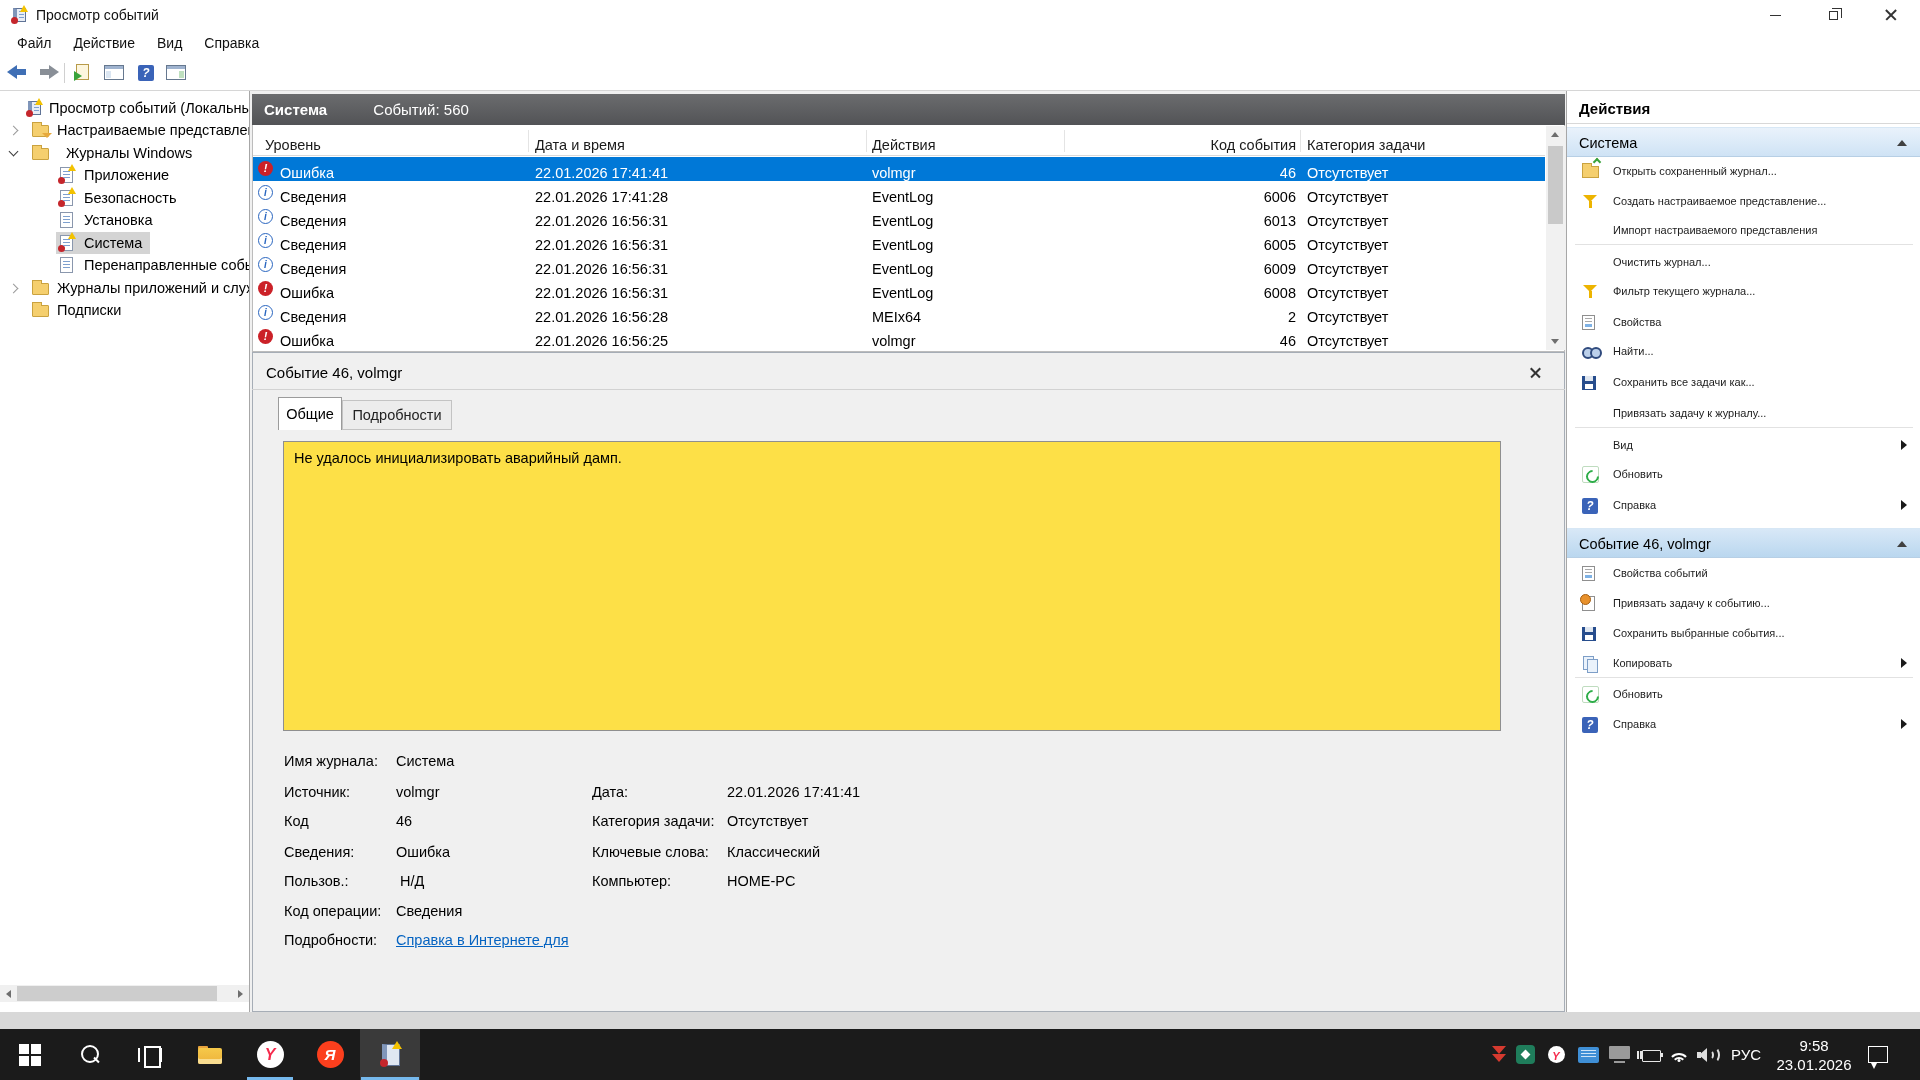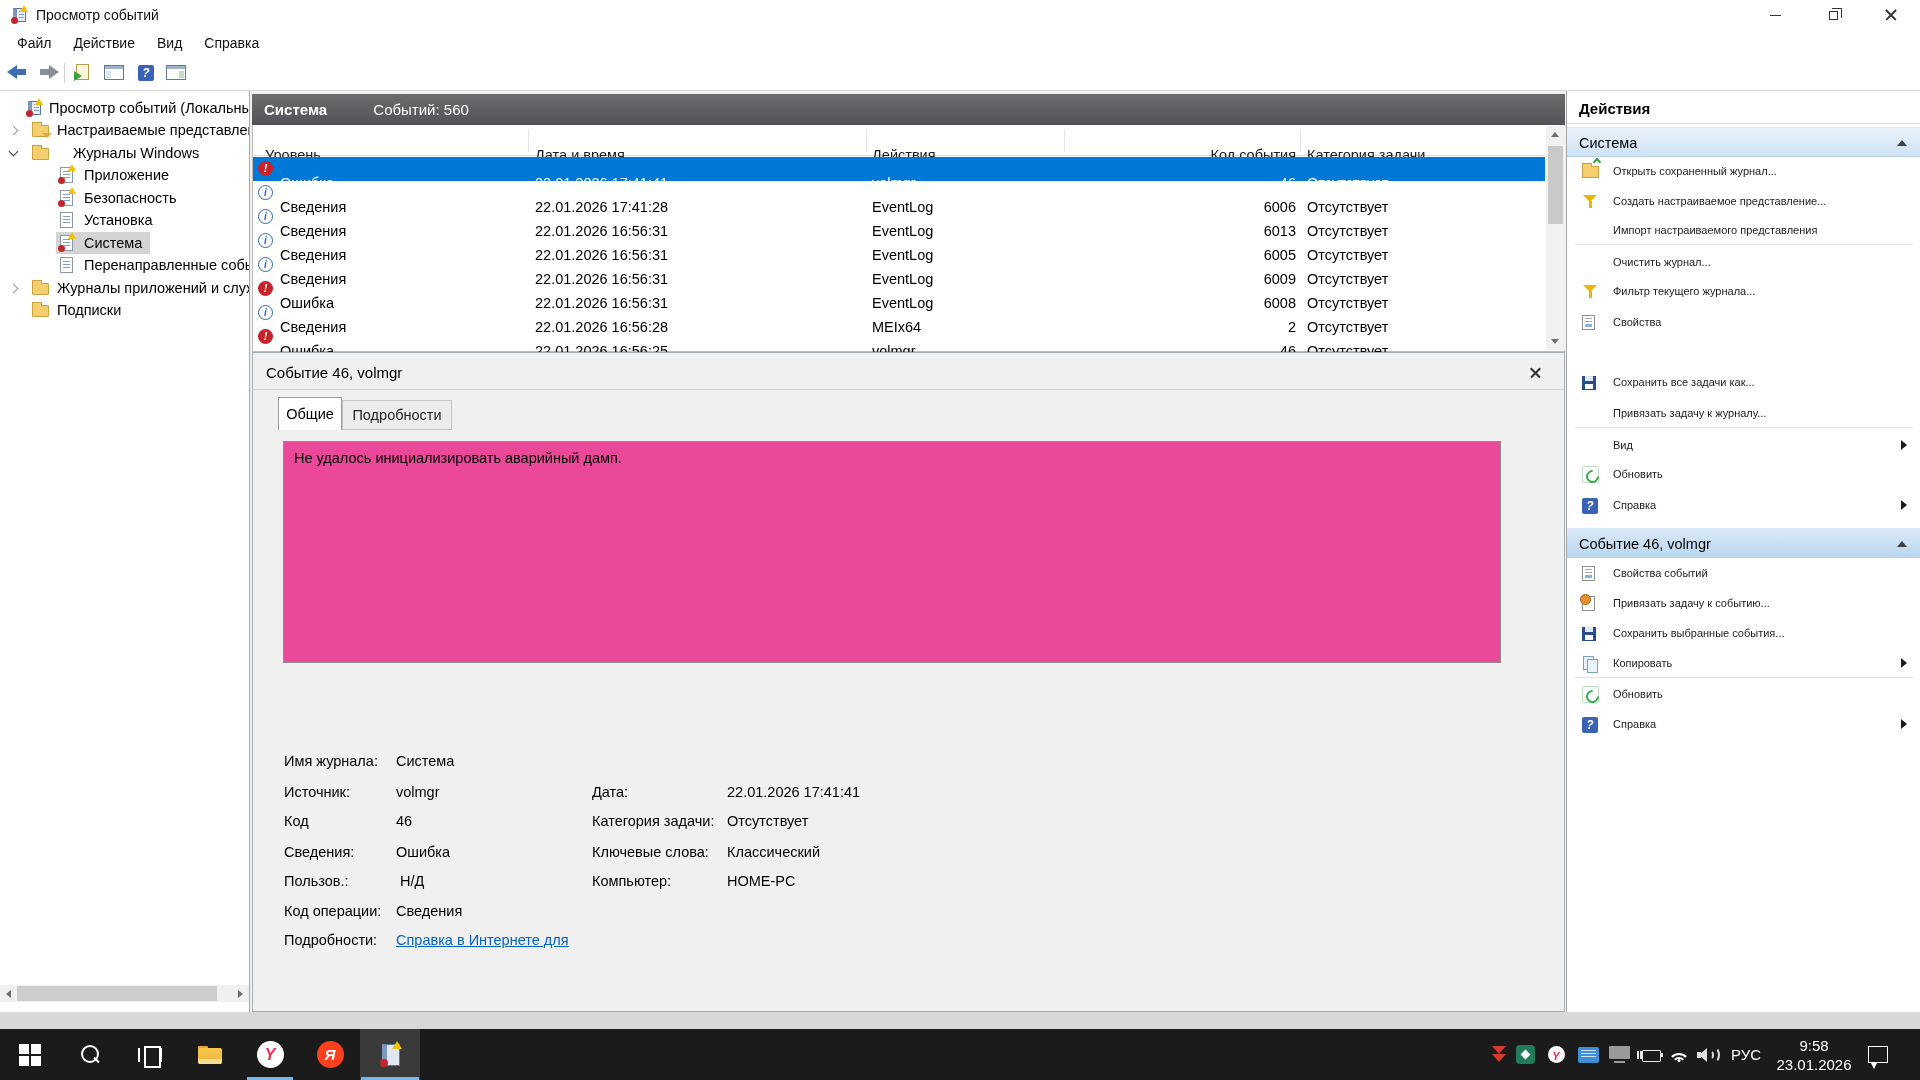--- a/index.html
+++ b/index.html
@@ -65,21 +65,21 @@
   .harrow.r::after{right:6px;border-top:4px solid transparent;border-bottom:4px solid transparent;border-left:5px solid #6e6e6e;}
   .hthumb{position:absolute;left:17px;top:1px;width:200px;height:15px;background:#cdcdcd;}
 
   
   .list-hdr{position:absolute;left:252px;top:94px;width:1313px;height:31px;background:linear-gradient(#6b6c6e,#525356);color:#fff;line-height:31px;font-size:15px;}
   .list-bg{position:absolute;left:252px;top:125px;width:1313px;height:227px;background:#fff;border:1px solid #bcbcbc;border-top:none;}
   .colhdr{position:absolute;left:253px;top:126px;width:1292px;height:30px;background:#fff;border-bottom:1px solid #d9d9d9;font-size:14.5px;line-height:30px;color:#1a1a1a;}
   .colsep{position:absolute;top:4px;width:1px;height:22px;background:#e4e4e4;}
   .row{position:absolute;left:253px;width:1292px;height:24px;font-size:14.5px;line-height:24px;}
   .row.sel{background:#0078d7;color:#fff;}
-  .cell{position:absolute;top:14px;white-space:nowrap;}
+  .cell{position:absolute;top:4px;white-space:nowrap;}
   .c-lvl{left:27px;} .c-time{left:282px;} .c-src{left:619px;}
   .c-code{left:920px;width:123px;text-align:right;} .c-cat{left:1054px;}
   .lvlicon{position:absolute;left:5px;top:4px;width:15px;height:15px;border-radius:50%;}
   .lvlicon.error{background:#cb2128;}
   .lvlicon.error::after{content:"!";position:absolute;left:0;right:0;top:-1px;text-align:center;color:#fff;font-weight:bold;font-size:11px;line-height:16px;}
   .lvlicon.info{background:#fff;border:1.5px solid #2a66c0;}
   .lvlicon.info::after{content:"i";position:absolute;left:0;right:0;top:-1px;text-align:center;color:#2a66c0;font-weight:bold;font-size:10px;line-height:16px;}
   .vscroll{position:absolute;left:1546px;top:126px;width:19px;height:224px;background:#f1f1f1;}
   .varrow{position:absolute;left:0;width:19px;height:17px;}
   .varrow.u::after{content:"";position:absolute;left:5px;top:6px;border-left:4.5px solid transparent;border-right:4.5px solid transparent;border-bottom:5px solid #6e6e6e;}
@@ -88,21 +88,21 @@
 
   
   .detail{position:absolute;left:252px;top:352px;width:1313px;height:660px;background:#f0f0f0;border:1px solid #a6adb6;}
   .dhdr{position:absolute;left:252px;top:356px;width:1313px;height:34px;font-size:15px;line-height:34px;border-bottom:1px solid #d2d2d2;}
   .dclose{position:absolute;left:1522px;top:360px;width:26px;height:26px;}
   .dclose::before,.dclose::after{content:"";position:absolute;left:7px;top:12px;width:13px;height:1.5px;background:#333;}
   .dclose::before{transform:rotate(45deg);} .dclose::after{transform:rotate(-45deg);}
   .tab{position:absolute;text-align:center;font-size:14.5px;}
   .tab.active{left:278px;top:397px;width:64px;height:33px;background:#fff;border:1px solid #9b9b9b;border-bottom:none;line-height:33px;z-index:2;}
   .tab.inactive{left:342px;top:400px;width:110px;height:30px;background:#ececec;border:1px solid #c3c3c3;line-height:29px;color:#222;}
-  .msgbox{position:absolute;left:283px;top:441px;width:1218px;height:222px;background:#ec4899;border:1px solid #8f8f8f;font-size:14.5px;padding:8px 10px;}
+  .msgbox{position:absolute;left:283px;top:441px;width:1218px;height:290px;background:#fde047;border:1px solid #8f8f8f;font-size:14.5px;padding:8px 10px;}
   .frow{position:absolute;height:22px;font-size:14.5px;line-height:22px;white-space:nowrap;}
   .flabel{position:absolute;top:0;} .fvalue{position:absolute;top:0;}
   .flink{color:#0563c1;text-decoration:underline;cursor:pointer;}
 
   
   .actions{position:absolute;left:1566px;top:91px;width:354px;height:921px;background:#fff;border-left:1px solid #a7a7a7;}
   .act-hdr{position:absolute;left:0;top:3px;width:353px;height:30px;font-size:15px;font-weight:bold;line-height:30px;padding-left:12px;border-bottom:1px solid #d8d8d8;}
   .act-sec{position:absolute;left:0;width:353px;height:30px;font-size:14.5px;line-height:30px;padding-left:12px;background:linear-gradient(#e9f2fb,#cfe3f5);border-top:1px solid #d7e7f5;border-bottom:1px solid #b7cfe5;}
   .act-sec.s2{background:linear-gradient(#d8e8f7,#bad7ef);}
   .tri-up{position:absolute;right:13px;top:12px;border-left:5px solid transparent;border-right:5px solid transparent;border-bottom:6px solid #404040;}
@@ -251,21 +251,21 @@
     <div class="titem" style="top:28px">
       <i class="chev-r" style="left:10px;top:8px"></i>
       <span class="t-folder" style="left:32px">
           <i class="t-funnel"></i>
         </span>
       <span class="tlabel" style="left:57px">Настраиваемые представления</span>
     </div>
     <div class="titem" style="top:51px">
       <i class="chev-d" style="left:10px;top:6px"></i>
       <span class="t-folder" style="left:32px"></span>
-      <span class="tlabel" style="left:73px">Журналы Windows</span>
+      <span class="tlabel" style="left:66px">Журналы Windows</span>
     </div>
     <div class="titem" style="top:73px">
       <span class="t-log" style="left:60px">
           <i class="t-warn"></i>
           <i class="t-dot"></i>
         </span>
       <span class="tlabel" style="left:84px">Приложение</span>
     </div>
     <div class="titem" style="top:96px">
       <span class="t-log" style="left:60px">
@@ -464,20 +464,24 @@
       <span class="lbl">Очистить журнал...</span>
     </div>
     <div class="act-item" style="top:185px">
       <i class="aicon ic-funnel"></i>
         <span class="lbl">Фильтр текущего журнала...</span>
     </div>
     <div class="act-item" style="top:216px">
       <i class="aicon ic-props"></i>
         <span class="lbl">Свойства</span>
     </div>
+    <div class="act-item" style="top:245px">
+      <i class="aicon ic-find"></i>
+        <span class="lbl">Найти...</span>
+    </div>
     <div class="act-item" style="top:276px">
       <i class="aicon ic-floppy"></i>
         <span class="lbl">Сохранить все задачи как...</span>
     </div>
     <div class="act-item" style="top:307px">
       <span class="lbl">Привязать задачу к журналу...</span>
     </div>
     <div class="act-sep" style="top:336px"></div>
     <div class="act-item" style="top:339px">
       <span class="lbl">Вид</span>

